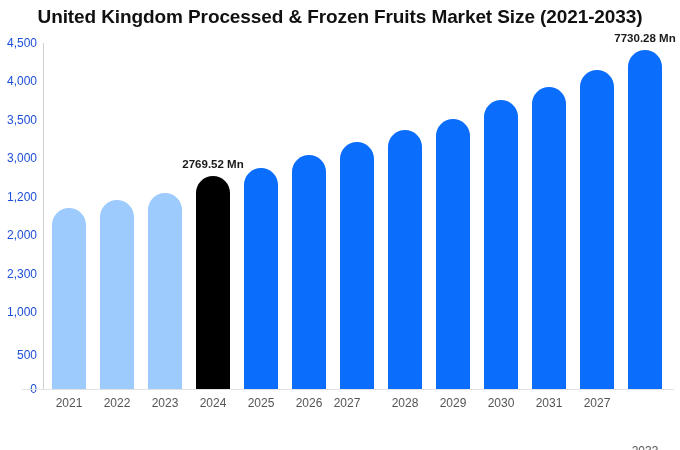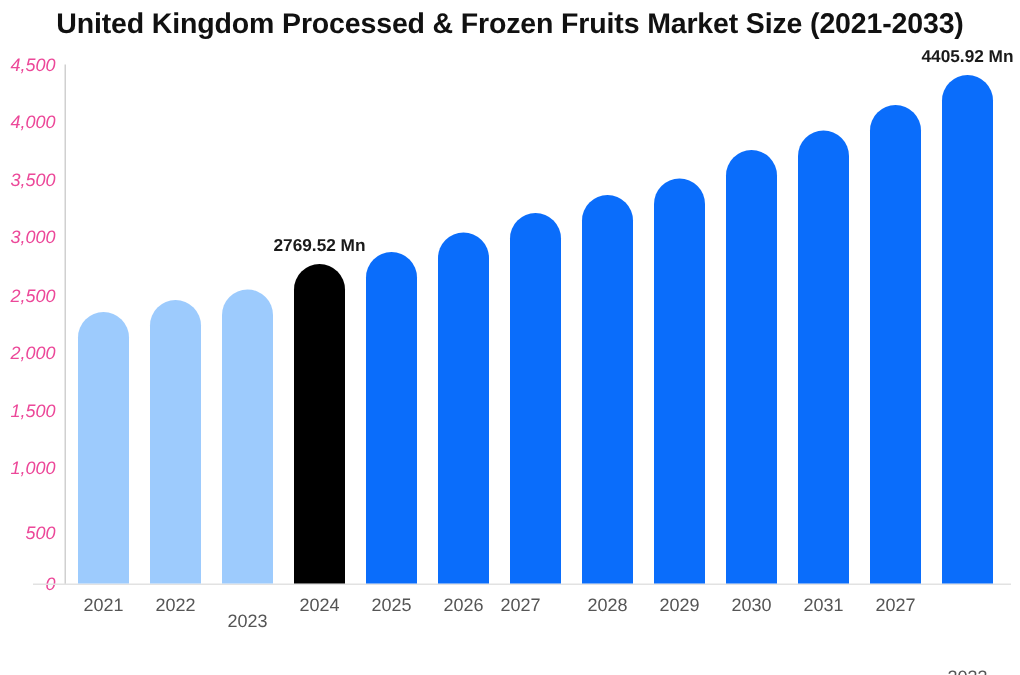--- a/index.html
+++ b/index.html
@@ -56,23 +56,22 @@
     height: 1px;
     background: #e2e2e2;
   }
   
   .y-tick-label {
     position: absolute;
     right: 680px;
     width: 46px;
     text-align: right;
     font-size: 12px;
-    color: #ec4899;
+    color: #1d4ed8;
     transform: translateY(-50%);
-    font-style: italic;
   }
   #y-axis-labels {
     position: absolute;
     left: 0;
     top: 0;
     width: 38px;
     height: 450px;
   }
   #y-axis-labels .y-tick-label {
     right: auto;
@@ -137,23 +136,23 @@
 
 <div id="chart-root">
 
   <div id="chart-title">United Kingdom Processed &amp; Frozen Fruits Market Size (2021-2033)</div>
 
   <div id="y-axis-labels">
       <div class="y-tick-label" style="top: 43px;">4,500</div>
       <div class="y-tick-label" style="top: 81.4444px;">4,000</div>
       <div class="y-tick-label" style="top: 119.889px;">3,500</div>
       <div class="y-tick-label" style="top: 158.333px; text-align: right;">3,000</div>
-      <div class="y-tick-label" style="top: 196.778px;">2,500</div>
+      <div class="y-tick-label" style="top: 196.778px;">1,200</div>
       <div class="y-tick-label" style="top: 235.222px;">2,000</div>
-      <div class="y-tick-label" style="top: 273.667px;">1,500</div>
+      <div class="y-tick-label" style="top: 273.667px;">2,300</div>
       <div class="y-tick-label" style="top: 312.111px;">1,000</div>
       <div class="y-tick-label" style="top: 355px;">500</div>
       <div class="y-tick-label" style="top: 389px;">0</div>
     </div>
 
   <div id="y-axis-line"></div>
   <div id="x-axis-line"></div>
 
   <div id="plot-area">
       <div class="bar-slot" style="left: 9px;">
@@ -193,29 +192,29 @@
         <div class="bar" style="height: 318.858px; background: rgb(10, 109, 251);"></div>
       </div>
       <div class="bar-slot" style="left: 585px;">
         <div class="bar" style="height: 338.766px; background: rgb(10, 109, 251);"></div>
       </div>
     </div>
 
   <div id="x-axis-labels">
       <div class="x-tick-label" style="left: 69px;">2021</div>
       <div class="x-tick-label" style="left: 117px;">2022</div>
-      <div class="x-tick-label" style="left: 165px; margin-top: 11px;">2023</div>
+      <div class="x-tick-label" style="left: 165px;">2023</div>
       <div class="x-tick-label" style="left: 213px;">2024</div>
       <div class="x-tick-label" style="left: 261px;">2025</div>
       <div class="x-tick-label" style="left: 309px;">2026</div>
       <div class="x-tick-label" style="left: 347px;">2027</div>
       <div class="x-tick-label" style="left: 405px;">2028</div>
       <div class="x-tick-label" style="left: 453px;">2029</div>
       <div class="x-tick-label" style="left: 501px;">2030</div>
       <div class="x-tick-label" style="left: 549px;">2031</div>
       <div class="x-tick-label" style="left: 597px;">2027</div>
       <div class="x-tick-label" style="left: 645px; margin-top: 48px;">2033</div>
     </div>
 
 
 <div class="bar-label" style="left: 213px; top: 158.055px;">2769.52 Mn</div>
-    <div class="bar-label" style="left: 645px; top: 32.2337px;">4405.92 Mn</div>
+    <div class="bar-label" style="left: 645px; top: 32.2337px;">7730.28 Mn</div>
   </div>
 
 </body></html>

